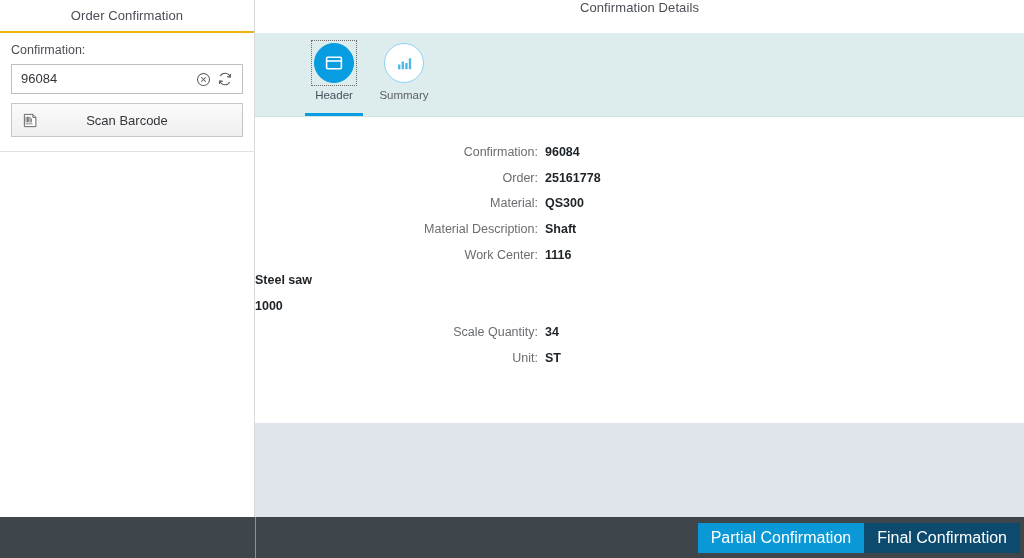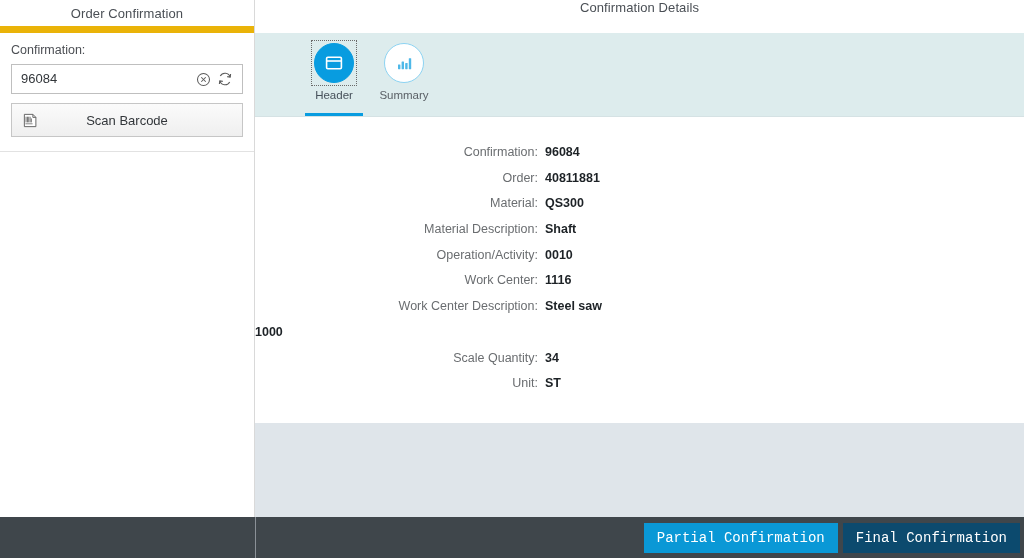--- a/index.html
+++ b/index.html
@@ -28,21 +28,21 @@
     left: 0;
     top: 0;
     width: 255px;
     height: 517px;
     background: #ffffff;
     border-right: 1px solid #d9d9d9;
     box-sizing: border-box;
   }
   .sidebar-titlebar {
     height: 33px;
-    border-bottom: 7px solid #eab308;
+    border-bottom: 2px solid #eab308;
     display: flex;
     align-items: center;
     justify-content: center;
     box-sizing: border-box;
     background: #ffffff;
   }
   .sidebar-title {
     font-size: 13px;
     color: #4a4f55;
     letter-spacing: .1px;
@@ -261,26 +261,25 @@
     bottom: 0;
     width: 1px;
     background: #8b9197;
   }
   .footer-btn {
     height: 30px;
     padding: 0 13px;
     display: flex;
     align-items: center;
     justify-content: center;
-    font-size: 14px;
+    font-size: 16px;
     color: #ffffff;
     border: none;
     cursor: pointer;
-    font-family: Liberation Mono, monospace;
-    margin-left: 5px;
+    font-family: Liberation Sans, sans-serif;
     white-space: nowrap;
   }
   .footer-btn.partial { background: #0a98d6; }
   .footer-btn.final { background: #0c4a6e; }
 </style>
 </head>
 <body>
 
 <div class="app">
 
@@ -370,40 +369,35 @@
 
     </div>
 
     <div class="form-card">
       <div class="form-row">
         <div class="form-label">Confirmation:</div>
         <div class="form-value">96084</div>
       </div>
       <div class="form-row">
         <div class="form-label">Order:</div>
-        <div class="form-value">40811881</div>
+        <div class="form-value">25161778</div>
       </div>
       <div class="form-row">
         <div class="form-label">Material:</div>
         <div class="form-value">QS300</div>
       </div>
       <div class="form-row">
         <div class="form-label">Material Description:</div>
         <div class="form-value">Shaft</div>
       </div>
       <div class="form-row">
-        <div class="form-label">Operation/Activity:</div>
-        <div class="form-value">0010</div>
-      </div>
-      <div class="form-row">
         <div class="form-label">Work Center:</div>
         <div class="form-value">1116</div>
       </div>
       <div class="form-row">
-        <div class="form-label">Work Center Description:</div>
         <div class="form-value">Steel saw</div>
       </div>
       <div class="form-row">
         <div class="form-value">1000</div>
       </div>
       <div class="form-row">
         <div class="form-label">Scale Quantity:</div>
         <div class="form-value">34</div>
       </div>
       <div class="form-row">

